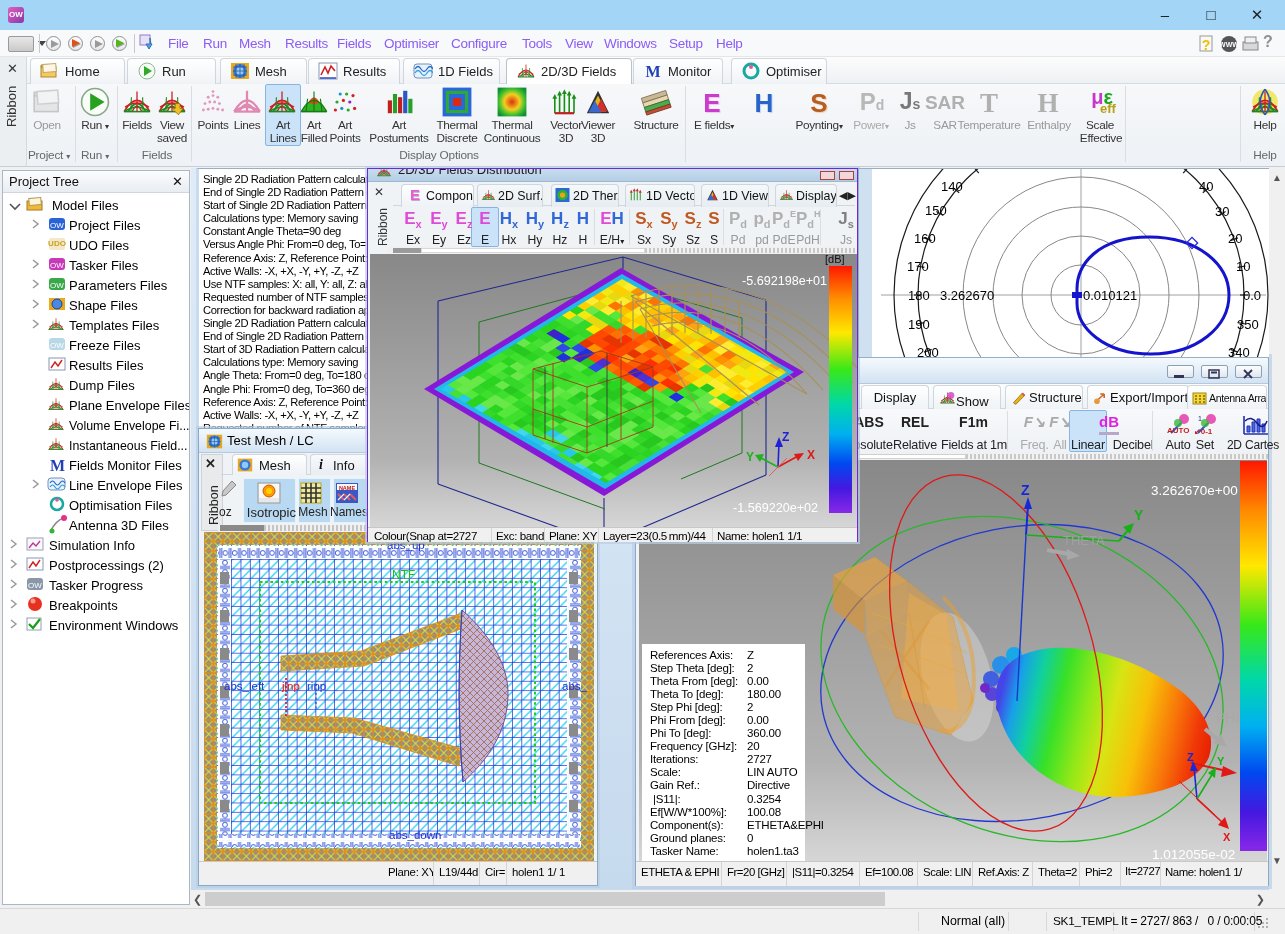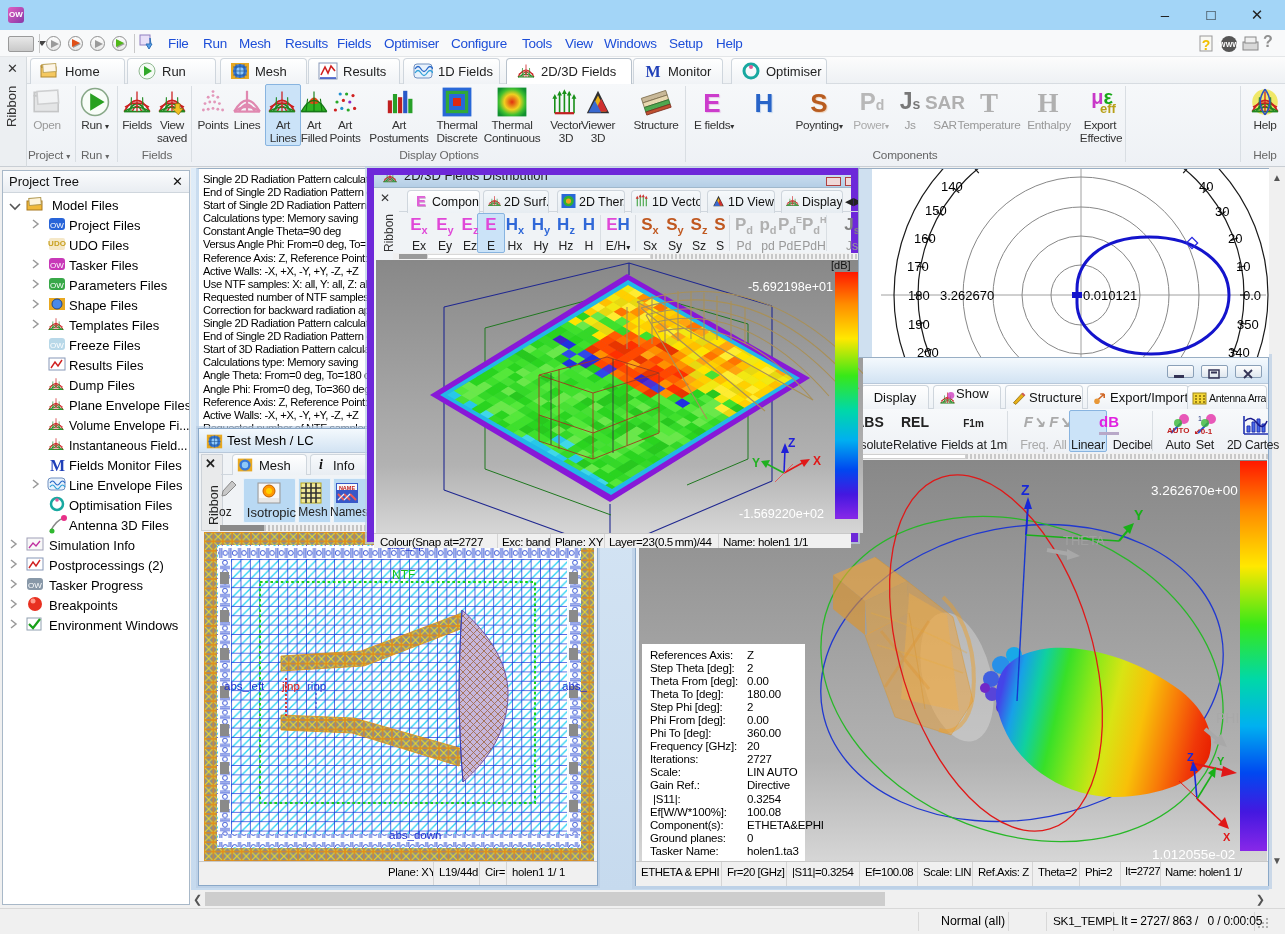--- a/index.html
+++ b/index.html
@@ -5,21 +5,21 @@
   * { margin:0; padding:0; box-sizing:border-box; }
   html,body { width:1285px; height:934px; overflow:hidden; font-family:"Liberation Sans",sans-serif; }
   body { position:relative; background:#f0f0f0; }
   .abs { position:absolute; }
   
   #titlebar { left:0; top:0; width:1285px; height:30px; background:#a3d5f7; color:#000; }
   #titlebar .ttext { position:absolute; left:30px; top:7px; font-size:13.8px; letter-spacing:-0.4px; }
   .capbtn { position:absolute; top:0; width:46px; height:30px; color:#222; text-align:center; line-height:30px; font-size:15px;}
   
   #menubar { left:0; top:30px; width:1285px; height:27px; background:#f8f9fa; border-bottom:1px solid #e4e6e8; }
-  .menuitem { position:absolute; top:6px; font-size:13.5px; letter-spacing:-0.3px; color:#1d4ed8; }
+  .menuitem { position:absolute; top:6px; font-size:13.5px; letter-spacing:-0.3px; color:#8b5cf6; }
   .mbsep { position:absolute; top:4px; width:1px; height:19px; background:#c8c8c8; }
   .playcirc { position:absolute; top:6px; width:15px; height:15px; border:1px solid #909090; border-radius:50%; background:linear-gradient(#fdfdfd,#e8e8e8); }
   .playcirc:after { content:""; position:absolute; left:4px; top:3px; border-left:8px solid #9a9a9a; border-top:4px solid transparent; border-bottom:4px solid transparent; }
   
   #tabsrow { left:0; top:57px; width:1285px; height:27px; background:linear-gradient(#fcfcfc,#eef1f4); border-bottom:1px solid #d7dce1; }
   .rtab { position:absolute; top:1px; height:26px; background:linear-gradient(#ffffff,#f0f3f6); border:1px solid #cfd6dd; border-bottom:none; border-radius:4px 4px 0 0; font-size:13px; color:#222; }
   .rtab .ticon { position:absolute; left:9px; top:3px; width:20px; height:18px; }
   .rtab .ttxt { position:absolute; top:5px; left:34px; text-align:left; white-space:nowrap; }
   .rtab.active { background:#ffffff; border-color:#b8c2cc; }
   
@@ -363,23 +363,22 @@
   <div class="rlabel" style="left:818px;top:34px;width:52px;color:#aaa;">Power<span style="font-size:8px;">▾</span></div>
   <div style="position:absolute;left:866px;top:4px;width:34px;height:28px;font-size:23px;font-weight:bold;color:#787878;text-align:center;">J<span style="font-size:14px;">s</span></div>
   <div class="rlabel" style="left:866px;top:34px;width:34px;color:#999;">Js</div>
   <div style="position:absolute;left:896px;top:8px;width:44px;height:24px;font-size:19px;font-weight:bold;color:#b0b0b0;text-align:center;">SAR</div>
   <div class="rlabel" style="left:898px;top:34px;width:40px;color:#999;">SAR</div>
   <div style="position:absolute;left:944px;top:4px;width:36px;height:28px;font-size:27px;color:#b0b0b0;text-align:center;font-family:'Liberation Serif',serif;font-weight:bold;">T</div>
   <div class="rlabel" style="left:921px;top:34px;width:82px;color:#999;">Temperature</div>
   <div style="position:absolute;left:1003px;top:4px;width:36px;height:28px;font-size:27px;color:#b0b0b0;text-align:center;font-family:'Liberation Serif',serif;font-weight:bold;">H</div>
   <div class="rlabel" style="left:992px;top:34px;width:60px;color:#999;">Enthalpy</div>
   <div style="position:absolute;left:1055px;top:2px;width:40px;height:30px;text-align:center;"><span style="font-size:20px;font-weight:bold;color:#c838c8;">μ</span><span style="font-size:20px;font-weight:bold;color:#18a818;">ε</span><br><span style="font-size:13px;font-weight:bold;color:#b8a018;position:relative;top:-10px;left:6px;">eff</span></div>
-  <div class="rlabel" style="left:1050px;top:34px;width:46px;">Export</div>
+  <div class="rlabel" style="left:1050px;top:34px;width:46px;">Scale</div>
   <div class="rlabel" style="left:1046px;top:47px;width:56px;">Effective</div>
-  <div class="rgrouplbl" style="left:660px;width:436px;color:#666;">Components</div>
 
   <svg style="position:absolute;left:1222px;top:2px;" width="32" height="32" viewBox="0 0 20 18">
       <circle cx="10" cy="9" r="8" fill="#f0e868"></circle>
       <use href="#dome"></use>
       <path d="M10 1 Q16 9 10 17 M10 1 Q4 9 10 17" fill="none" stroke="#3050c0" stroke-width="1"></path>
     </svg>
   <div class="rlabel" style="left:1218px;top:34px;width:40px;">Help</div>
   <div class="rgrouplbl" style="left:1218px;width:40px;color:#666;">Help</div>
 </div>
 
@@ -527,21 +526,21 @@
 
     <div style="position:absolute;left:0;top:26px;width:100%;height:25px;background:linear-gradient(#fbfcfd,#eef2f6);border-bottom:1px solid #cfd6dd;"></div>
     <div class="minitab" style="left:225px;top:27px;width:68px;">
         <span style="position:absolute;left:0;width:100%;text-align:center;top:4px;">Display</span>
       </div>
     <div class="minitab" style="left:297px;top:27px;width:68px;">
         <svg style="position:absolute;left:5px;top:4px;" width="17" height="16" viewBox="0 0 20 18">
           <use href="#dome"></use>
           <circle cx="14" cy="6" r="4" fill="#d040c0" opacity="0.8"></circle>
         </svg>
-        <span style="position:absolute;left:22px;top:0;">Show</span>
+        <span style="position:absolute;left:22px;top:8px;">Show</span>
       </div>
     <div class="minitab" style="left:369px;top:27px;width:78px;">
         <svg style="position:absolute;left:5px;top:4px;" width="16" height="16" viewBox="0 0 20 18">
           <path d="M3 15 L14 3 L17 6 L6 17 Z" fill="#e8b018" stroke="#907010"></path>
           <path d="M14 3 L17 6" stroke="#d05858" stroke-width="2.5"></path>
         </svg>
         <span style="position:absolute;left:23px;top:4px;">Structure</span>
       </div>
     <div class="minitab" style="left:451px;top:27px;width:102px;">
         <svg style="position:absolute;left:5px;top:4px;" width="16" height="16" viewBox="0 0 20 18">
@@ -566,21 +565,21 @@
           </g>
         </svg>
         <span style="position:absolute;left:21px;top:6px;font-size:10.6px;letter-spacing:-0.4px;">Antenna Array</span>
       </div>
 
     <div style="position:absolute;left:0;top:51px;width:100%;height:44px;background:linear-gradient(#f7f9fb,#eef1f5);"></div>
     <div class="tbico" style="left:208px;width:50px;"><b style="font-size:14px;">ABS</b></div>
       <div class="tblbl" style="left:203px;width:60px;">Absolute</div>
     <div class="tbico" style="left:254px;width:50px;"><b style="font-size:14px;">REL</b></div>
       <div class="tblbl" style="left:254px;width:50px;">Relative</div>
-    <div class="tbico" style="left:310px;width:55px;"><b style="font-size:10px;">F1m</b></div>
+    <div class="tbico" style="left:310px;width:55px;"><b style="font-size:14px;">F1m</b></div>
       <div class="tblbl" style="left:303px;width:70px;">Fields at 1m</div>
     <div style="position:absolute;left:371px;top:53px;width:1px;height:40px;background:#d9dee3;"></div>
     <div class="tbico" style="left:376px;width:45px;color:#aaa;"><b style="font-size:15px;font-style:italic;">F↘</b></div>
       <div class="tblbl" style="left:376px;width:45px;color:#aaa;">Freq.</div>
     <div class="tbico" style="left:404px;width:40px;color:#aaa;"><b style="font-size:15px;font-style:italic;">F↘</b></div>
       <div class="tblbl" style="left:404px;width:40px;color:#aaa;">All</div>
     <div style="position:absolute;left:433px;top:52px;width:38px;height:42px;background:#cbe3f8;border:1px solid #88b4e0;border-radius:2px;"></div>
     <div class="tbico" style="left:433px;width:38px;margin-top:48px;"><b style="font-size:14px;color:#e020e0;">LIN</b><div style="width:20px;height:3px;background:#8898a8;margin:1px auto 0;"></div></div>
       <div class="tblbl" style="left:431px;width:42px;">Linear</div>
     <div class="tbico" style="left:448px;width:50px;"><b style="font-size:15px;color:#e020e0;">dB</b><div style="width:20px;height:3px;background:#b8a8c8;margin:1px auto 0;"></div></div>
@@ -904,21 +903,21 @@
 
     <div style="position:absolute;left:0;top:432px;width:100%;height:24px;background:#f0f0f0;border-top:1px solid #c8c8c8;font-size:11.4px;letter-spacing:-0.3px;white-space:nowrap;">
       <div class="sseg" style="left:0px;width:184px;border-right:none;"></div>
       <div class="sseg" style="left:184px;width:51px;">Plane: XY</div>
       <div class="sseg" style="left:235px;width:46px;">L19/44d</div>
       <div class="sseg" style="left:281px;width:27px;">Cir=</div>
       <div class="sseg" style="left:308px;width:64px;border-right:none;">holen1 1/ 1</div>
     </div>
   </div>
 
-  <div class="abs" id="fieldswin" style="left:367px;top:168px;width:491px;height:374px;background:#f0f3f6;border:7px solid #6d28d9;box-shadow:0 0 0 2px rgba(185,205,228,0.7);">
+  <div class="abs" id="fieldswin" style="left:367px;top:168px;width:491px;height:374px;background:#f0f3f6;border:1px solid #6d28d9;box-shadow:0 0 0 2px rgba(185,205,228,0.7);">
     <div style="position:absolute;left:0;top:0;width:100%;height:13px;background:linear-gradient(#c8dcee,#b4cee6);overflow:hidden;border-bottom:1px solid #a0b8cc;">
       <svg style="position:absolute;left:8px;top:-6px;" width="16" height="16" viewBox="0 0 20 18">
           <use href="#dome"></use>
         </svg>
       <div style="position:absolute;left:30px;top:-7px;font-size:13px;color:#202020;">2D/3D Fields Distribution</div>
       <div style="position:absolute;left:452px;top:2px;width:15px;height:9px;background:#f0d8d8;border:1px solid #b04040;"></div>
       <div style="position:absolute;left:471px;top:2px;width:15px;height:9px;background:#f0d8d8;border:1px solid #b04040;"></div>
     </div>
 
     <div style="position:absolute;left:6px;top:16px;width:13px;height:13px;font-size:12px;color:#333;">✕</div>

